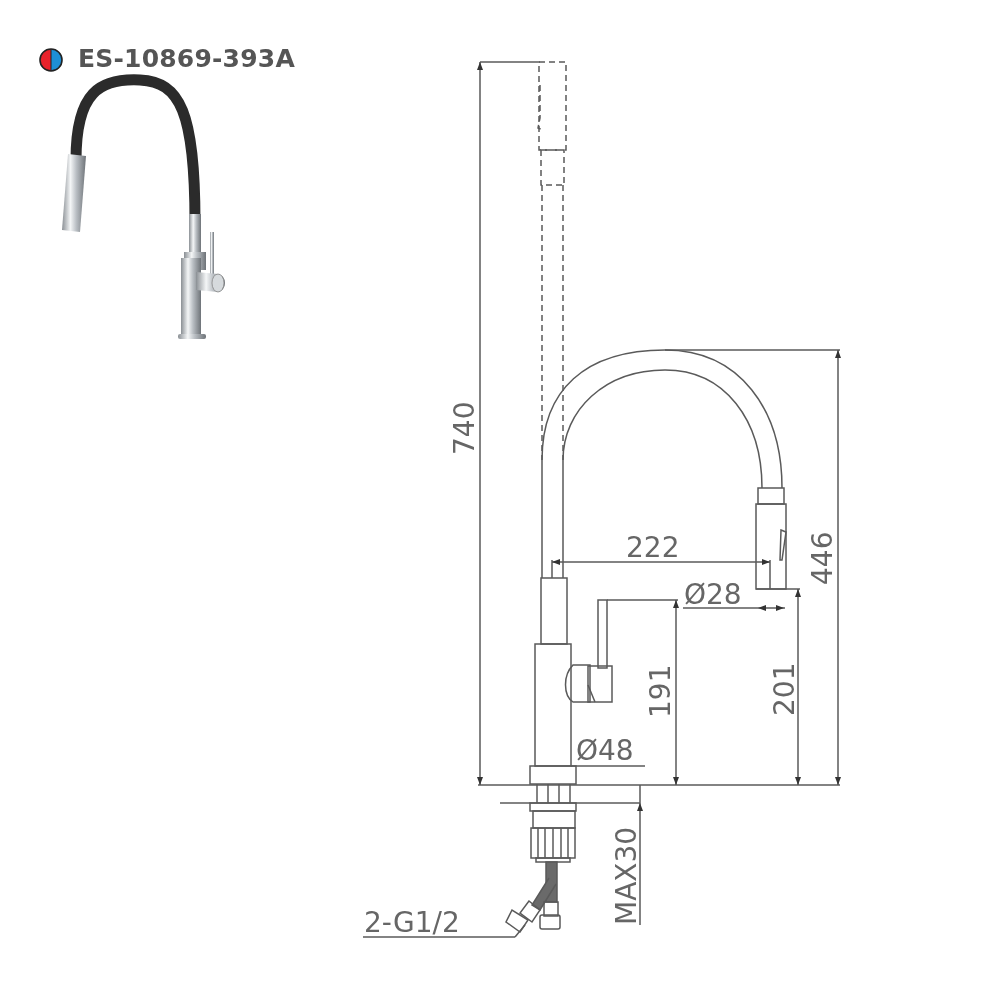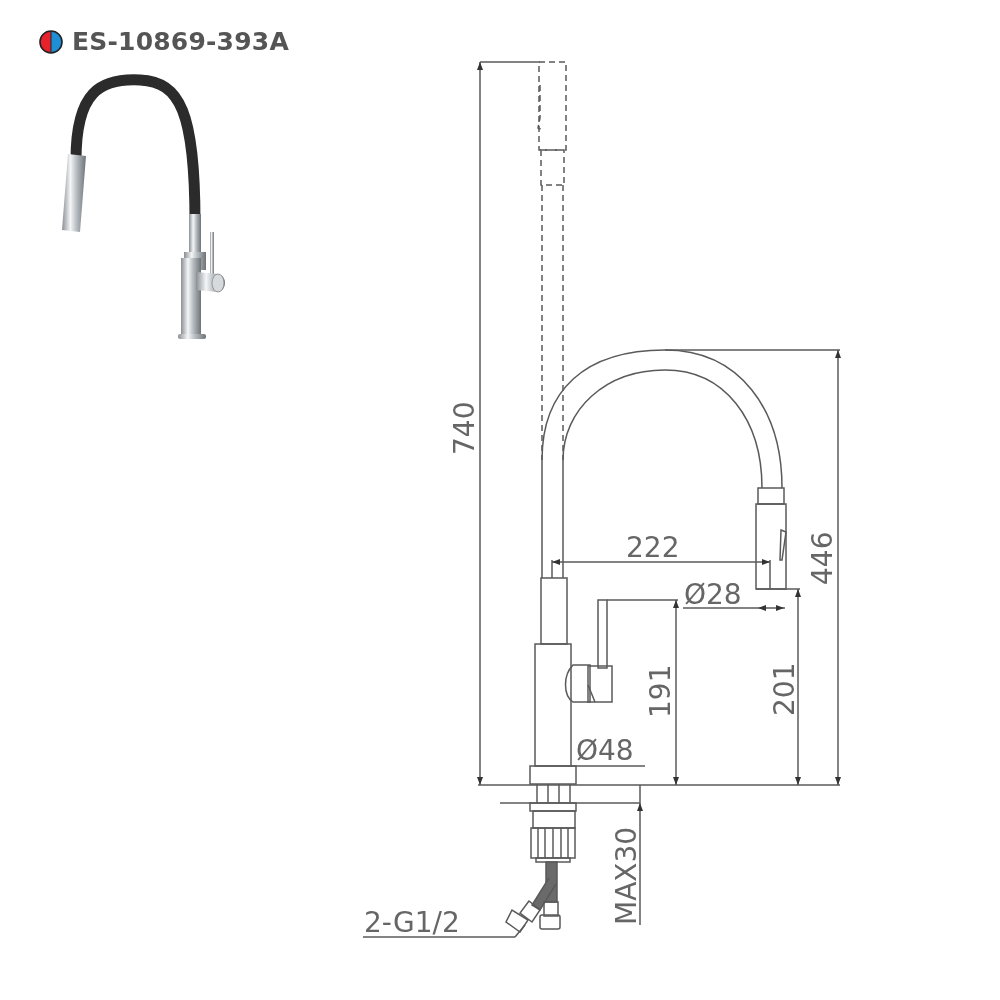--- a/index.html
+++ b/index.html
@@ -1,17 +1,17 @@
 <!DOCTYPE html>
 <html><head>
   <meta charset="utf-8">
   <style>
     html, body { margin:0; padding:0; background:#ffffff; }
     body { width:1000px; height:1000px; position:relative; overflow:hidden; font-family:"Liberation Sans", sans-serif; }
-    .header { position:absolute; left:38px; top:27px; display:flex; align-items:center; gap:8px; }
+    .header { position:absolute; left:38px; top:44px; display:flex; align-items:flex-end; gap:14px; }
     .temp-icon { width:26px; height:26px; }
     .model-code { font-family:"DejaVu Sans", sans-serif; font-weight:bold; font-size:25px; color:#555555; letter-spacing:0.2px; }
     .product-photo { position:absolute; left:40px; top:72px; width:200px; height:275px; }
     .drawing { position:absolute; left:0; top:0; width:1000px; height:1000px; }
     .dim-text { font-family:"DejaVu Sans", sans-serif; font-size:28px; fill:#666666; }
   </style>
 </head>
 <body>
 
 <div class="header">

